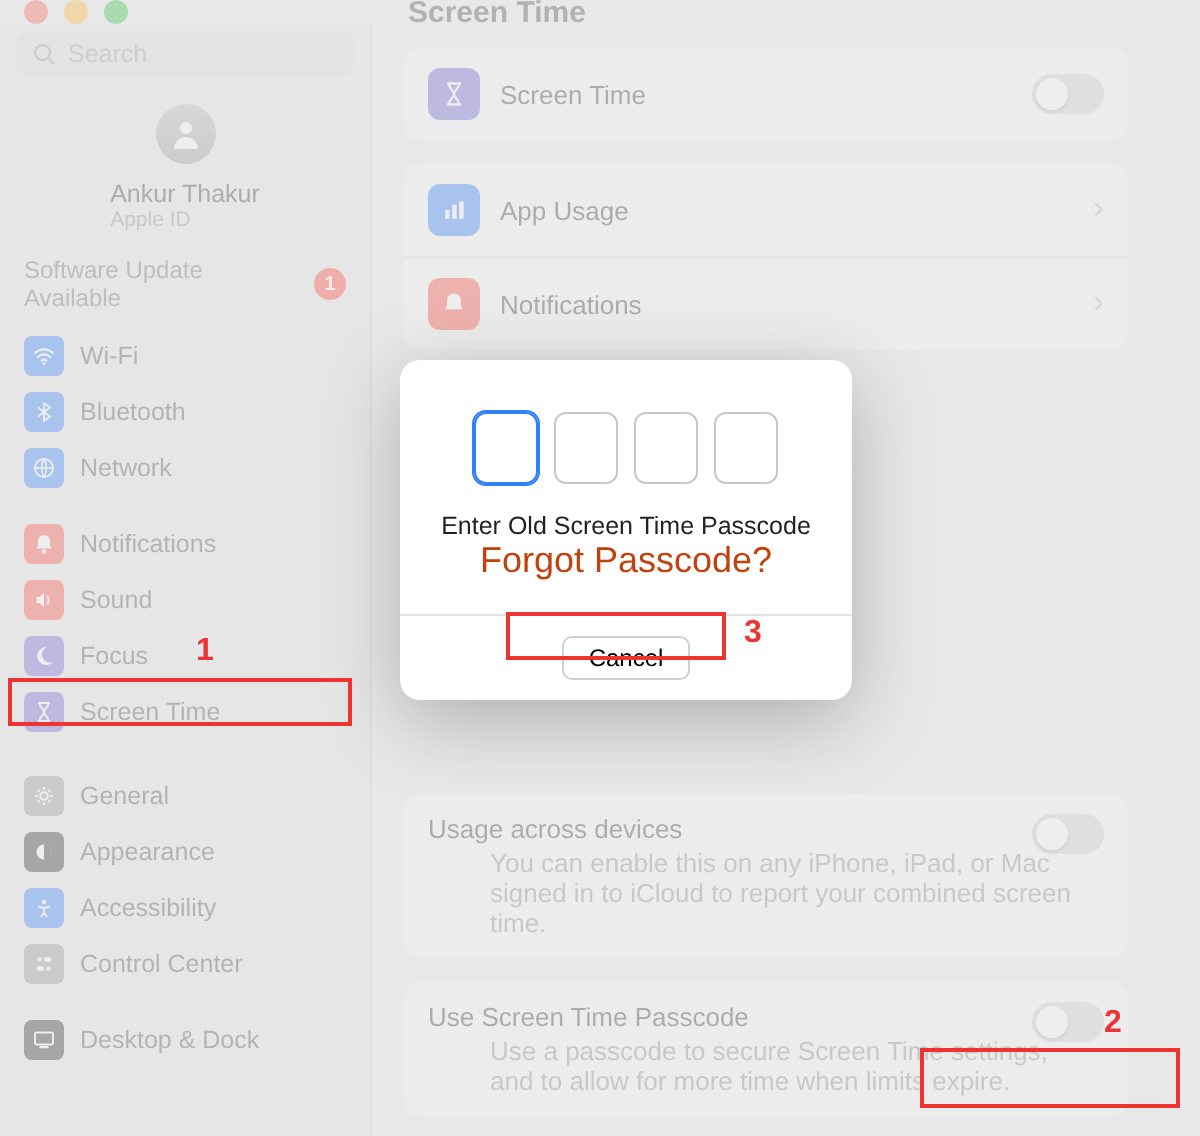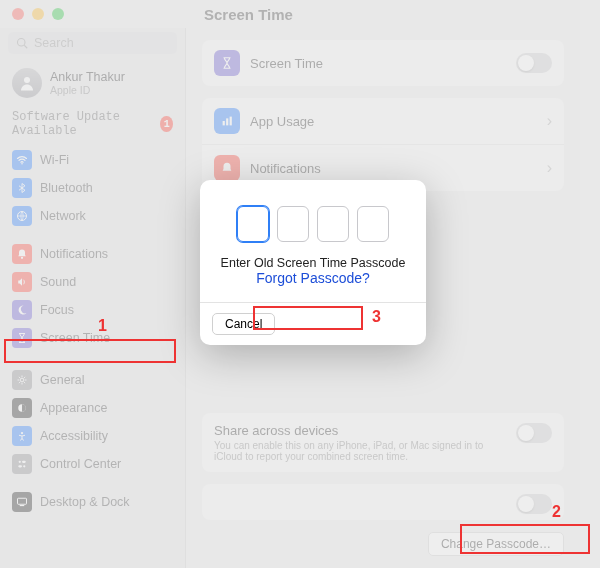--- a/index.html
+++ b/index.html
@@ -43,20 +43,21 @@
   background: #dedee0;
   border-radius: 5px;
   padding: 4px 8px;
   display: flex; align-items: center; gap: 6px;
   color: #9a9a9a;
 }
 .search-row svg { width: 12px; height: 12px; }
 .profile-row {
   display: flex; align-items: center; gap: 8px;
   padding: 6px 12px 4px 12px;
+  flex-direction: column;
 }
 .avatar {
   width: 30px; height: 30px;
   border-radius: 50%;
   background: linear-gradient(180deg,#b9b9bd,#94949a);
   display: flex; align-items: center; justify-content: center;
   color: #fff;
 }
 .profile-text .name { font-size: 12.5px; color: #333; }
 .profile-text .sub { font-size: 10.5px; color: #8a8a8a; }
@@ -67,21 +68,21 @@
 }
 .side-item .ic {
   width: 20px; height: 20px; border-radius: 4px;
   display: flex; align-items: center; justify-content: center;
   flex-shrink: 0;
 }
 .side-item .ic svg { width: 12px; height: 12px; }
 .side-section {
   padding: 8px 12px 4px 12px;
   font-size: 12px; color: #6a6a6a;
-  display: flex; align-items: center; gap: 6px; font-family: Liberation Mono, monospace;
+  display: flex; align-items: center; gap: 6px;
 }
 .badge-dot {
   width: 16px; height: 16px; border-radius: 50%;
   background: #ff3b30; color: #fff;
   display: flex; align-items: center; justify-content: center;
   font-size: 10px; font-weight: 600;
 }
 .side-group { margin-top: 4px; }
 .content {
   flex: 1;
@@ -101,21 +102,21 @@
   min-height: 36px;
 }
 .row + .row { border-top: 1px solid #e2e2e2; }
 .row .ric {
   width: 26px; height: 26px; border-radius: 6px;
   display: flex; align-items: center; justify-content: center;
   margin-right: 10px;
 }
 .row .ric svg { width: 14px; height: 14px; }
 .row .label { font-size: 13px; color: #333; }
-.row .desc { font-size: 10px; color: #8a8a8a; margin-top: 2px; max-width: 300px; }
+.row .desc { font-size: 13px; color: #8a8a8a; margin-top: 2px; max-width: 300px; margin-left: 31px; }
 .chev { position: absolute; right: 12px; color: #b0b0b0; }
 .toggle {
   position: absolute; right: 12px;
   width: 36px; height: 20px; border-radius: 10px;
   background: #d0d0d2;
 }
 .toggle::after {
   content: ''; position: absolute; left: 2px; top: 2px;
   width: 16px; height: 16px; border-radius: 50%;
   background: #fff; box-shadow: 0 1px 2px rgba(0,0,0,.2);
@@ -149,25 +150,25 @@
   display: flex; flex-direction: column; align-items: center;
 }
 .pin-row { display: flex; gap: 8px; margin-bottom: 14px; }
 .pin-box {
   width: 32px; height: 36px;
   border: 1.5px solid #c8c8cc;
   border-radius: 6px;
 }
 .pin-box.active { border-color: #2f7ff6; box-shadow: 0 0 0 1px #2f7ff6; }
 .modal-msg { font-size: 12.5px; color: #222; text-align:center;}
-.forgot { font-size: 14px; color: #1d4ed8; cursor: pointer; }
+.forgot { font-size: 18px; color: #c2410c; cursor: pointer; }
 .modal-footer {
   border-top: 1px solid #e3e3e3;
-  padding: 10px 12px;
-  display: flex; justify-content: flex-start;
+  padding: 10px 24px;
+  display: flex; justify-content: center;
 }
 .btn-cancel {
   background: #fff; border: 1px solid #d0d0d0;
   border-radius: 5px; padding: 3px 12px;
   font-size: 12px;
 }
 
 
 .anno-box-1 {
   position: absolute; z-index: 20;
@@ -402,29 +403,33 @@
           <span class="label">Notifications</span>
           <span class="chev">›</span>
         </div>
       </div>
 
       <div style="height:210px"></div>
 
       <div class="card">
         <div class="row" style="align-items:flex-start">
           <div>
-            <div class="label">Share across devices</div>
+            <div class="label">Usage across devices</div>
             <div class="desc">You can enable this on any iPhone, iPad, or Mac signed in to iCloud to report your combined screen time.</div>
           </div>
           <div class="toggle"></div>
         </div>
       </div>
 
       <div class="card">
         <div class="row" style="align-items:flex-start">
+          <div>
+            <div class="label">Use Screen Time Passcode</div>
+            <div class="desc">Use a passcode to secure Screen Time settings, and to allow for more time when limits expire.</div>
+          </div>
           <div class="toggle"></div>
         </div>
       </div>
 
       <div class="content-bottom">
         <button class="btn-plain">Change Passcode…</button>
       </div>
     </div>
 
   </div>

